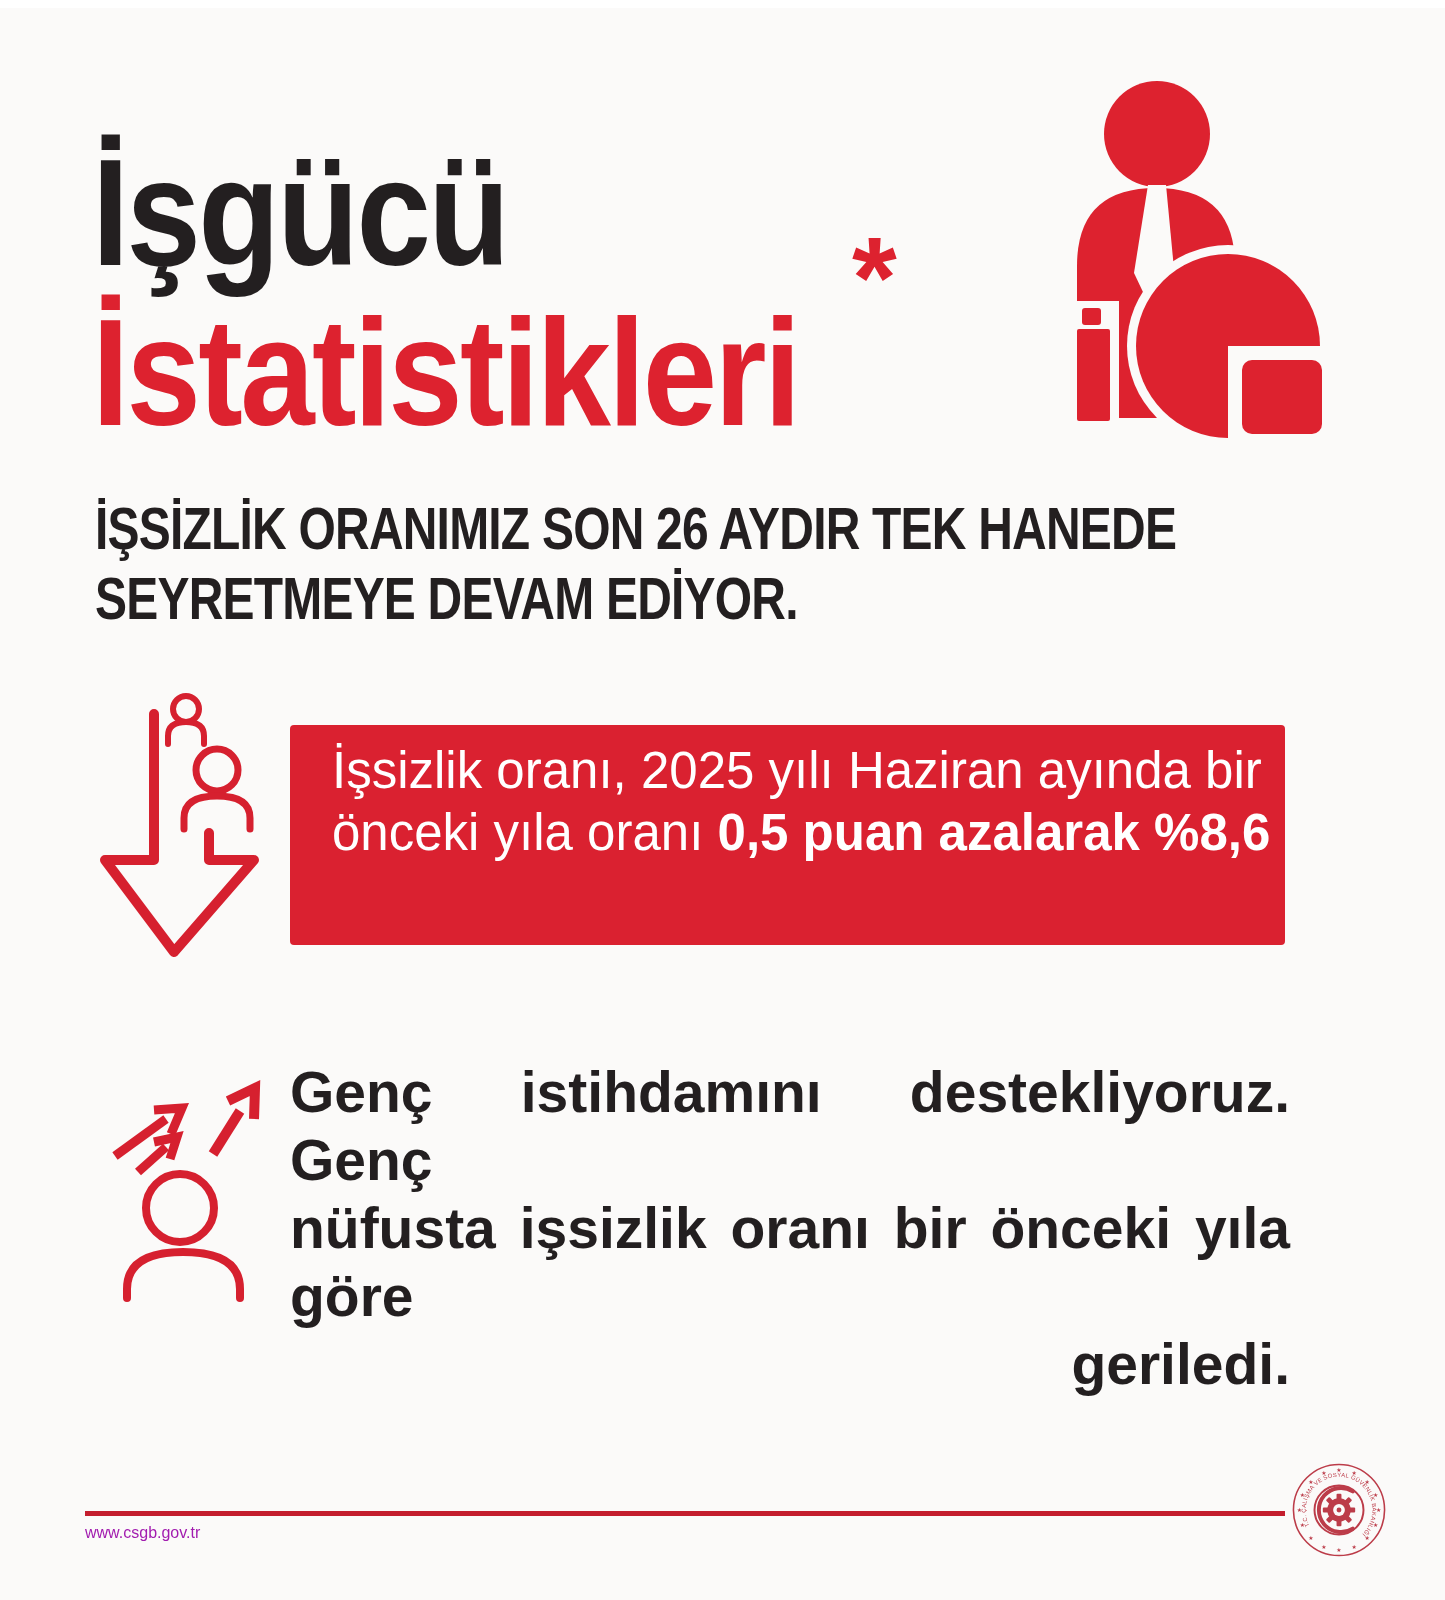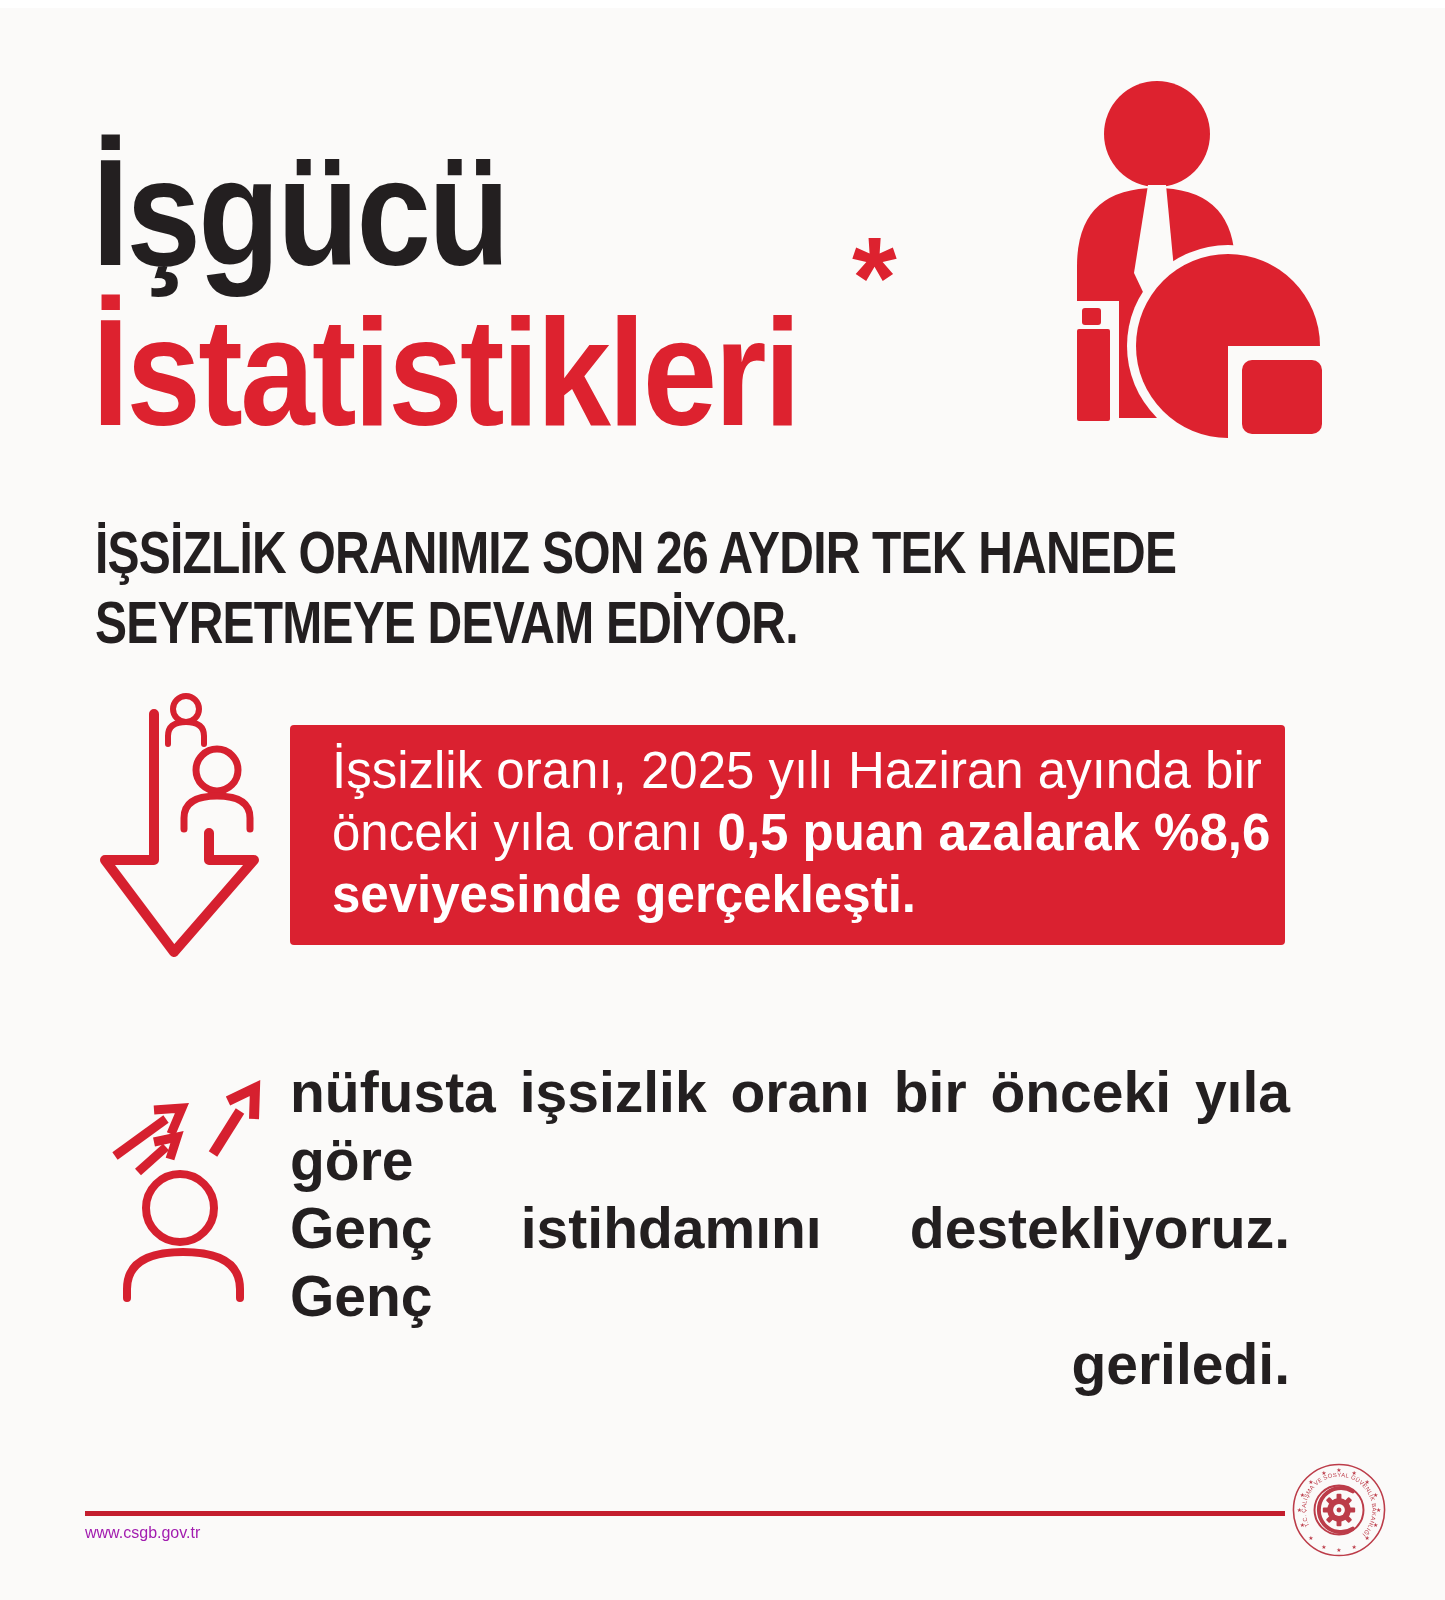--- a/index.html
+++ b/index.html
@@ -20,21 +20,21 @@
     transform:scaleX(0.88);transform-origin:left center;
     white-space:nowrap;
   }
   .title-line.black{color:#231F20;}
   .title-line.red{color:#DD222F;}
   .title-asterisk{
     position:absolute;left:852px;top:212px;
     font-size:115px;font-weight:700;color:#DD222F;line-height:1;
   }
   
-  .headline{position:absolute;left:95px;top:510px;color:#231F20;}
+  .headline{position:absolute;left:95px;top:486px;color:#231F20;}
   .headline-line{
     display:block;
     font-size:60px;line-height:70px;font-weight:700;
     letter-spacing:-1px;
     transform:scaleX(0.80);transform-origin:left center;
     white-space:nowrap;
   }
   
   .highlight-box{
     position:absolute;left:290px;top:717px;
@@ -103,39 +103,38 @@
       <circle cx="89" cy="29" r="13" stroke-width="6"></circle>
       <path d="M71,64 V56 Q71,42 89,42 Q107,42 107,56 V64" stroke-width="6" stroke-linecap="round"></path>
       <circle cx="120" cy="90" r="21" stroke-width="7"></circle>
       <path d="M87,149 V138 Q87,116 120,116 Q153,116 153,138 V149" stroke-width="7" stroke-linecap="round"></path>
     </g>
   </svg>
 
   <div class="highlight-box">
     <div><span>İşsizlik oranı, 2025 yılı Haziran ayında bir</span></div>
     <div><span>önceki yıla oranı </span><b>0,5 puan azalarak %8,6</b></div>
-    <div><b>seviyesinde gerçekleşti.</b></div>
   </div>
 
   <svg class="icon-abs" style="left:100px;top:1058px" width="190" height="280" viewBox="0 0 190 280">
     <g stroke="#D6202F" fill="none">
       <circle cx="80" cy="142" r="34" stroke-width="8"></circle>
       <path d="M27,232 V223 Q27,186 83,186 Q140,186 140,223 V232" stroke-width="8" stroke-linecap="round"></path>
       <path d="M15,90 L66,53" stroke-width="9"></path>
       <path d="M71,68 L82,42 L54,44" stroke-width="9"></path>
       <path d="M38,106 L66,81" stroke-width="9"></path>
       <path d="M70,93 L77,71 L54,76" stroke-width="9"></path>
       <path d="M113,88 L140,45" stroke-width="10"></path>
       <path d="M154,53 L155,22 L128,35" stroke-width="10"></path>
     </g>
   </svg>
 
   <div class="youth-paragraph">
+    <div class="jline">Genç istihdamını destekliyoruz. Genç</div>
     <div class="jline">nüfusta işsizlik oranı bir önceki yıla göre</div>
-    <div class="jline">Genç istihdamını destekliyoruz. Genç</div>
     <div class="lline">geriledi.</div>
   </div>
 
   <div class="footer-rule"></div>
   <div class="footer-site">www.csgb.gov.tr</div>
 
   <svg class="icon-abs" style="left:1290px;top:1453px" width="98" height="98" viewBox="0 0 100 100">
     <circle cx="50" cy="50" r="46.5" stroke="#BC3C49" stroke-width="1.6" fill="none"></circle>
     <g id="seal-stars">
         <text x="50.00" y="11.70" text-anchor="middle" font-size="6" fill="#BC3C49">★</text>

